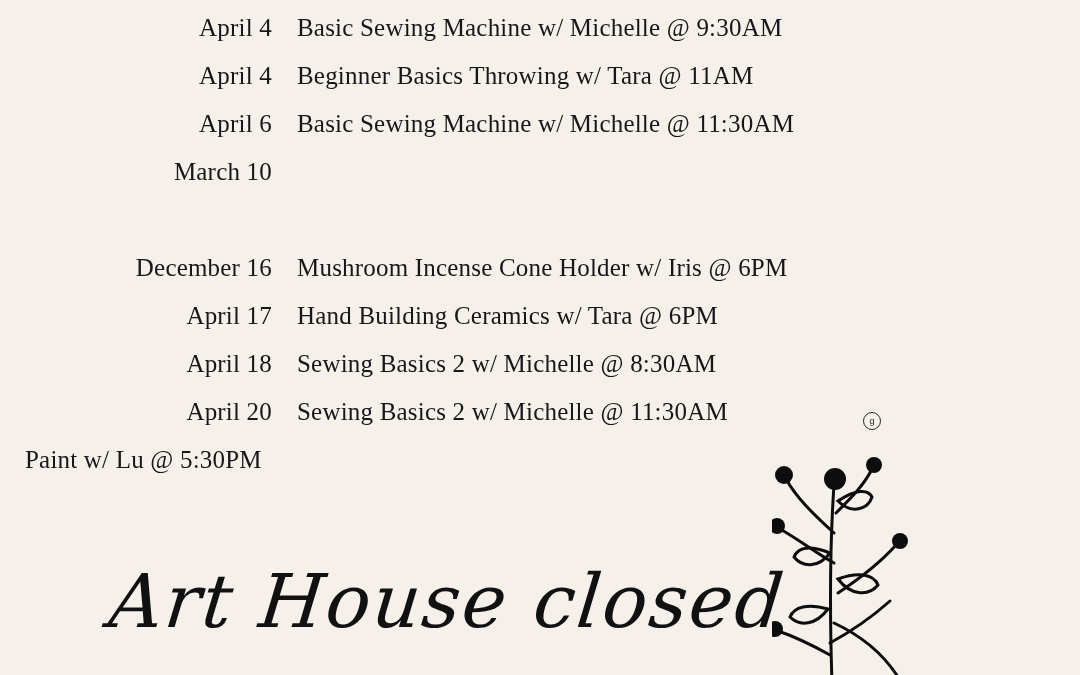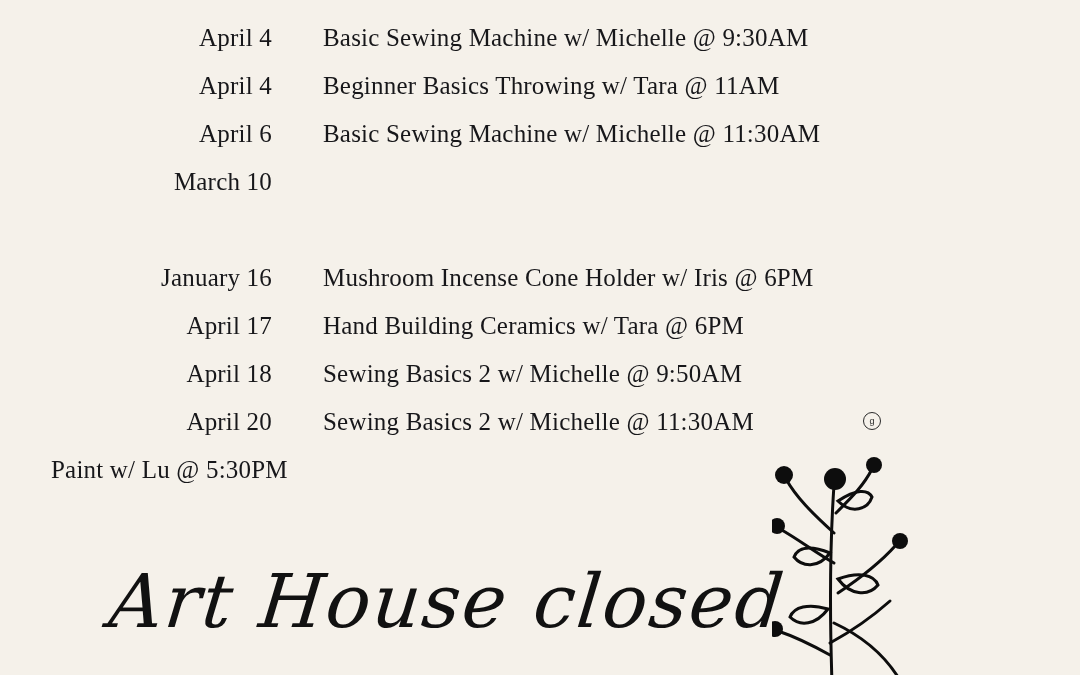--- a/index.html
+++ b/index.html
@@ -24,35 +24,35 @@
 
   
   .schedule {
     position: absolute;
     top: 14px;
     left: 0;
     width: 1080px;
   }
   .row {
     display: flex;
-    align-items: center;
+    align-items: flex-start;
     height: 48px;
     font-family: Liberation Serif, serif;
   }
   .row .date {
     width: 272px;
     text-align: right;
     padding-right: 0;
     font-size: 25px;
     color: #17171a;
     letter-spacing: 0.2px;
     white-space: nowrap;
   }
   .row .title {
-    margin-left: 51px;
+    margin-left: 25px;
     font-size: 25px;
     color: #17171a;
     letter-spacing: 0.2px;
     white-space: nowrap;
   }
 
   
   .script-line {
     position: absolute;
     left: 110px;
@@ -114,32 +114,32 @@
     </div>
 
     <div class="row">
       <div class="date">March 10</div>
     </div>
 
     <div class="row">
     </div>
 
     <div class="row">
-      <div class="date">January 16</div>
+      <div class="date">December 16</div>
       <div class="title">Mushroom Incense Cone Holder w/ Iris @ 6PM</div>
     </div>
 
     <div class="row">
       <div class="date">April 17</div>
       <div class="title">Hand Building Ceramics w/ Tara @ 6PM</div>
     </div>
 
     <div class="row">
       <div class="date">April 18</div>
-      <div class="title">Sewing Basics 2 w/ Michelle @ 9:50AM</div>
+      <div class="title">Sewing Basics 2 w/ Michelle @ 8:30AM</div>
     </div>
 
     <div class="row">
       <div class="date">April 20</div>
       <div class="title">Sewing Basics 2 w/ Michelle @ 11:30AM</div>
     </div>
 
     <div class="row">
       <div class="title">Paint w/ Lu @ 5:30PM</div>
     </div>

